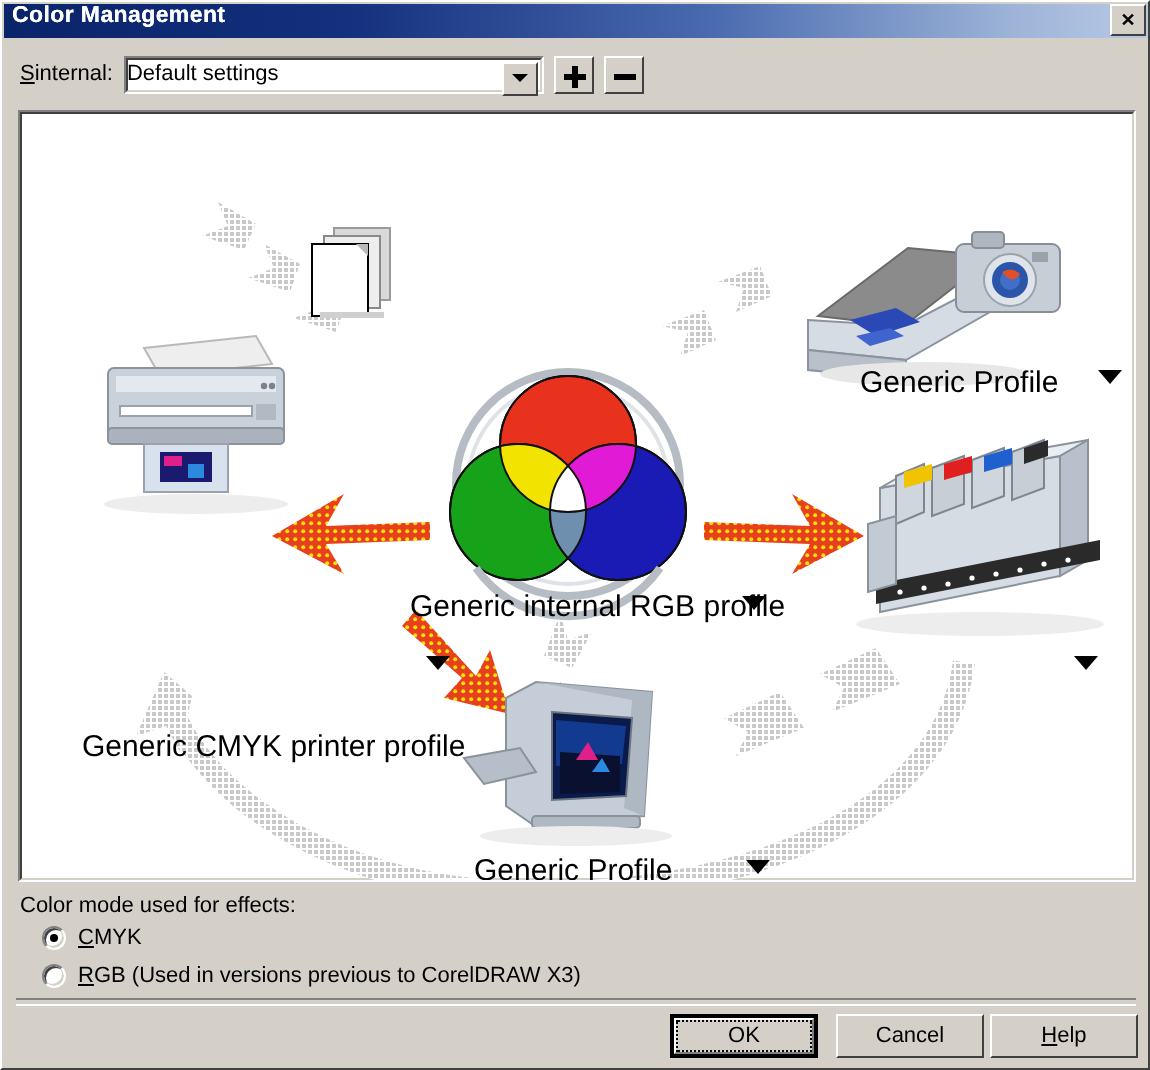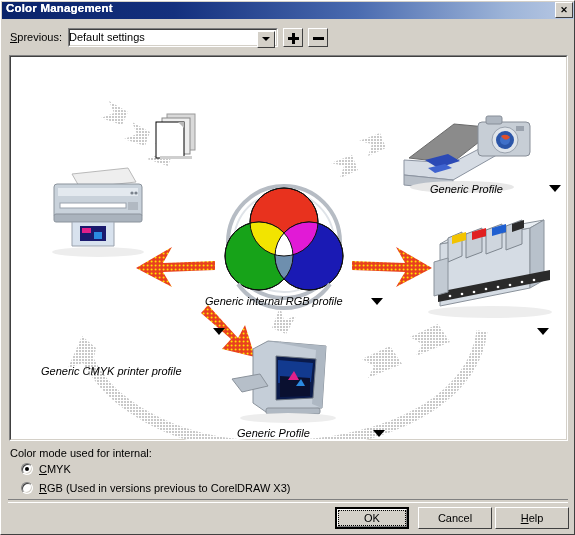--- a/index.html
+++ b/index.html
@@ -94,21 +94,21 @@
     overflow:hidden;
   }
   .panel .inner-edge{
     position:absolute;inset:0;
     border-top:1px solid #404040;border-left:1px solid #404040;
     border-right:1px solid #d4d0c8;border-bottom:1px solid #d4d0c8;
     pointer-events:none;
   }
   .svg-layer{position:absolute;left:0;top:0;width:557px;height:384px;}
   .node-label{
-    position:absolute;font-size:11px;color:#000;white-space:nowrap;font-style:italic;
+    position:absolute;font-size:15px;color:#000;white-space:nowrap;
   }
   .dd-tri{
     position:absolute;width:0;height:0;
     border-left:6px solid transparent;border-right:6px solid transparent;
     border-top:7px solid #000;
   }
   
   .cm-label{position:absolute;left:9px;top:446px;font-size:11px;}
   .radio-row{position:absolute;display:flex;align-items:flex-end;}
   .radio{
@@ -158,21 +158,21 @@
 <div class="dialog">
 
   <div class="titlebar">
     <span class="title-text">Color Management</span>
     <div class="title-buttons">
       <div class="tb-btn">✕</div>
     </div>
   </div>
 
   <div class="settings-row">
-    <span class="settings-label"><u>S</u><span>previous:</span></span>
+    <span class="settings-label"><u>S</u><span>internal:</span></span>
     <div class="combo">
       <div class="inner"></div>
       <span class="combo-value">Default settings</span>
       <div class="combo-arrow">
           <div class="tri-down"></div>
         </div>
     </div>
     <div class="pm-btn" title="add">
       <div class="h"></div>
         <div class="v"></div>
@@ -376,21 +376,21 @@
 
     <div class="node-label" style="left:31px; top:269px;margin-top:40px;">Generic CMYK printer profile</div>
     <div class="dd-tri" style="left:203px; top:272px;"></div>
 
     <div class="dd-tri" style="left:527px; top:272px;"></div>
 
     <div class="node-label" style="left:227px; top:371px;">Generic Profile</div>
     <div class="dd-tri" style="left:363px; top:374px;"></div>
   </div>
 
-  <div class="cm-label">Color mode used for internal:</div>
+  <div class="cm-label">Color mode used for effects:</div>
 
   <div class="radio-row" style="left:20px; top:462px;">
     <span class="radio checked"></span>
     <span class="radio-label"><u>C</u><span>MYK</span></span>
   </div>
 
   <div class="radio-row" style="left:20px; top:481px;">
     <span class="radio"></span>
     <span class="radio-label"><u>R</u><span>GB (Used in versions previous to CorelDRAW X3)</span></span>
   </div>

